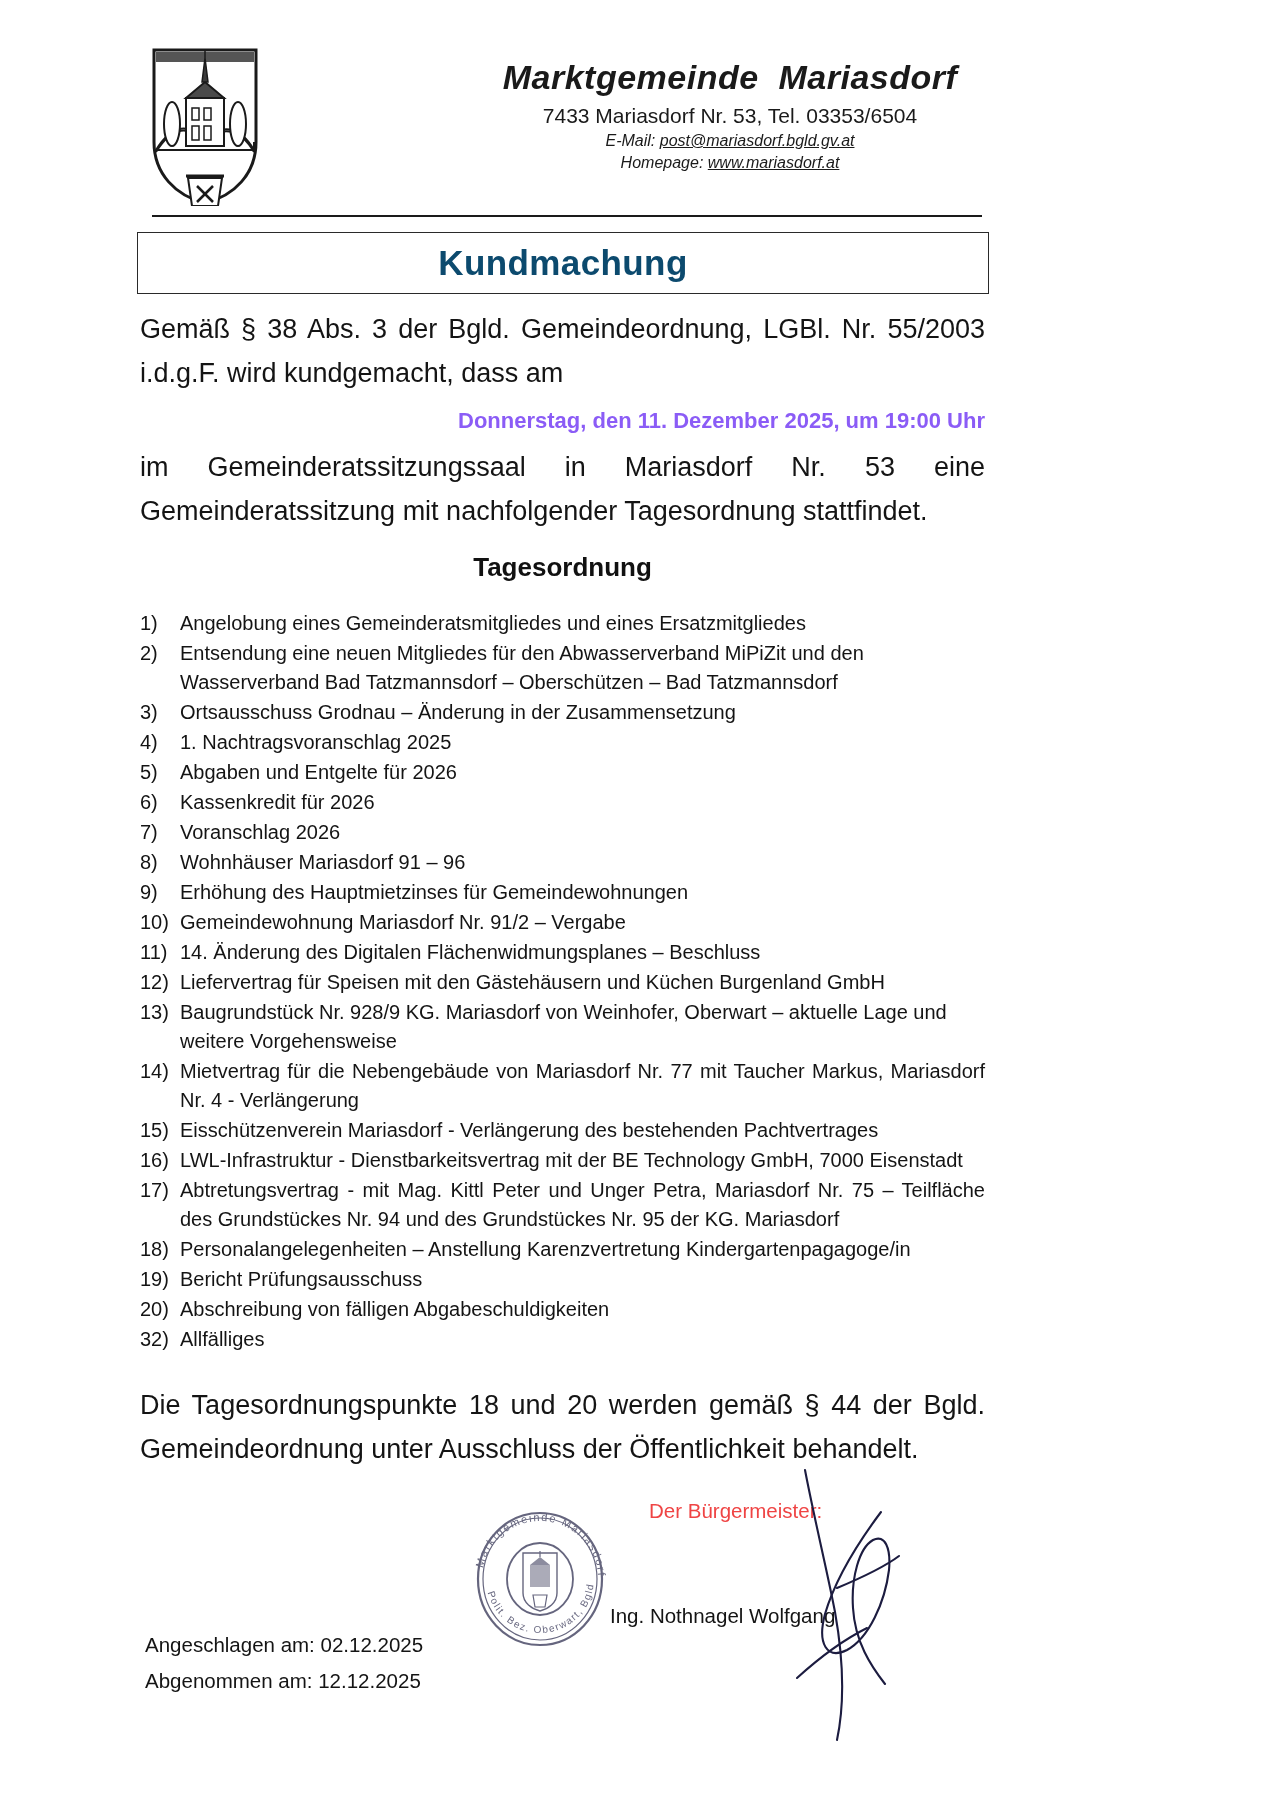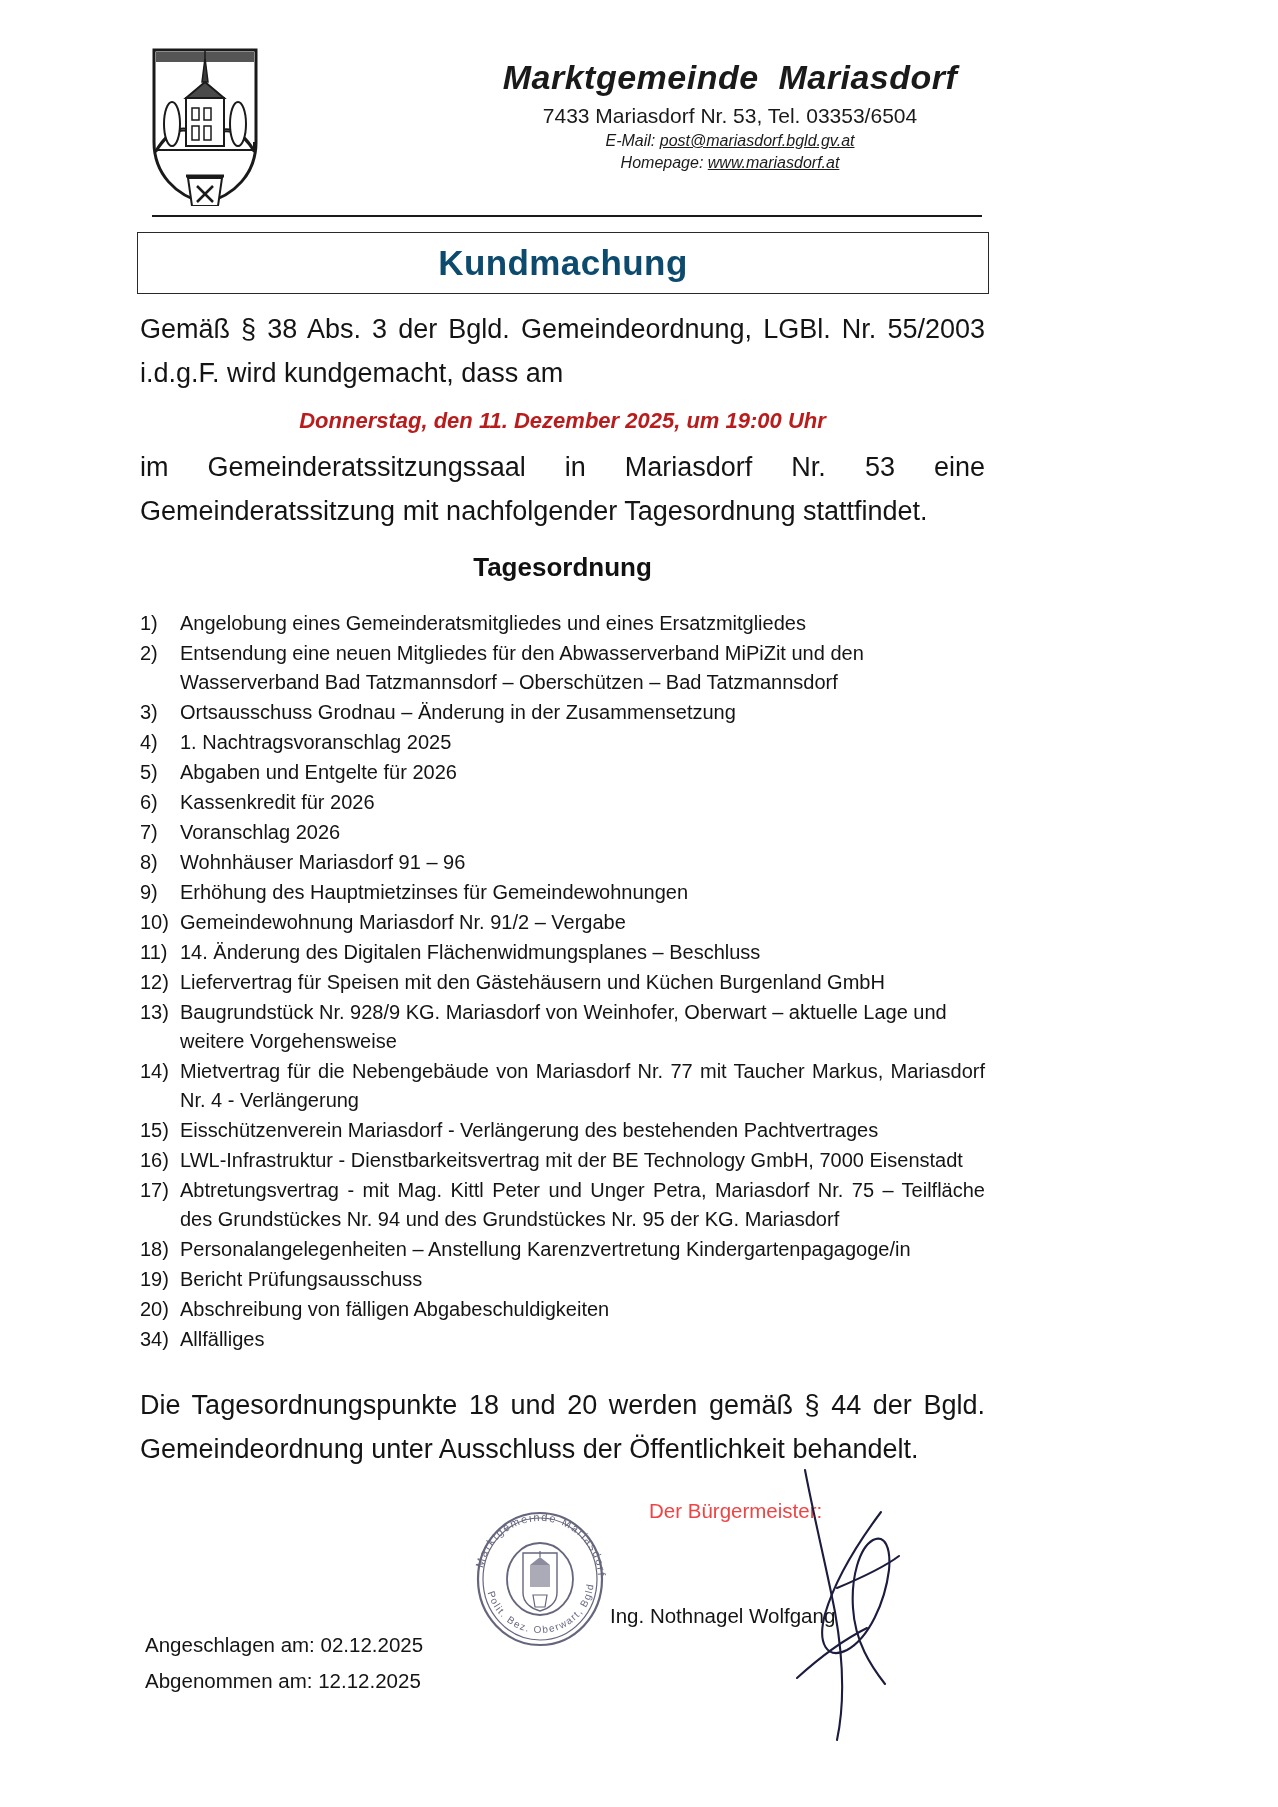--- a/index.html
+++ b/index.html
@@ -102,26 +102,25 @@
   }
   p.just {
     margin: 0 0 0 0;
     font-size: 27px;
     line-height: 1.62;
     text-align: justify;
     text-justify: inter-word;
     color: #141414;
   }
   .date-line {
-    text-align: center;
+    text-align: right;
     font-size: 22px;
     font-weight: bold;
     margin: 13px 0 12px 0;
-    color: #b91c1c;
-    font-style: italic;
+    color: #8b5cf6;
   }
   .section-head {
     text-align: center;
     font-size: 26px;
     font-weight: bold;
     margin: 18px 0 0 0;
     color: #111111;
   }
 
   
@@ -338,21 +337,21 @@
         </li>
       <li>
           <span class="num">19)</span>
           <span class="txt">Bericht Prüfungsausschuss</span>
         </li>
       <li>
           <span class="num">20)</span>
           <span class="txt">Abschreibung von fälligen Abgabeschuldigkeiten</span>
         </li>
       <li>
-          <span class="num">34)</span>
+          <span class="num">32)</span>
           <span class="txt">Allfälliges</span>
         </li>
     </ol>
 
     <div class="closing">
       <p class="just">Die Tagesordnungspunkte 18 und 20 werden gemäß § 44 der Bgld. Gemeindeordnung unter Ausschluss der Öffentlichkeit behandelt.</p>
 
       <div class="sign-area">
 
         <div class="stamp">

